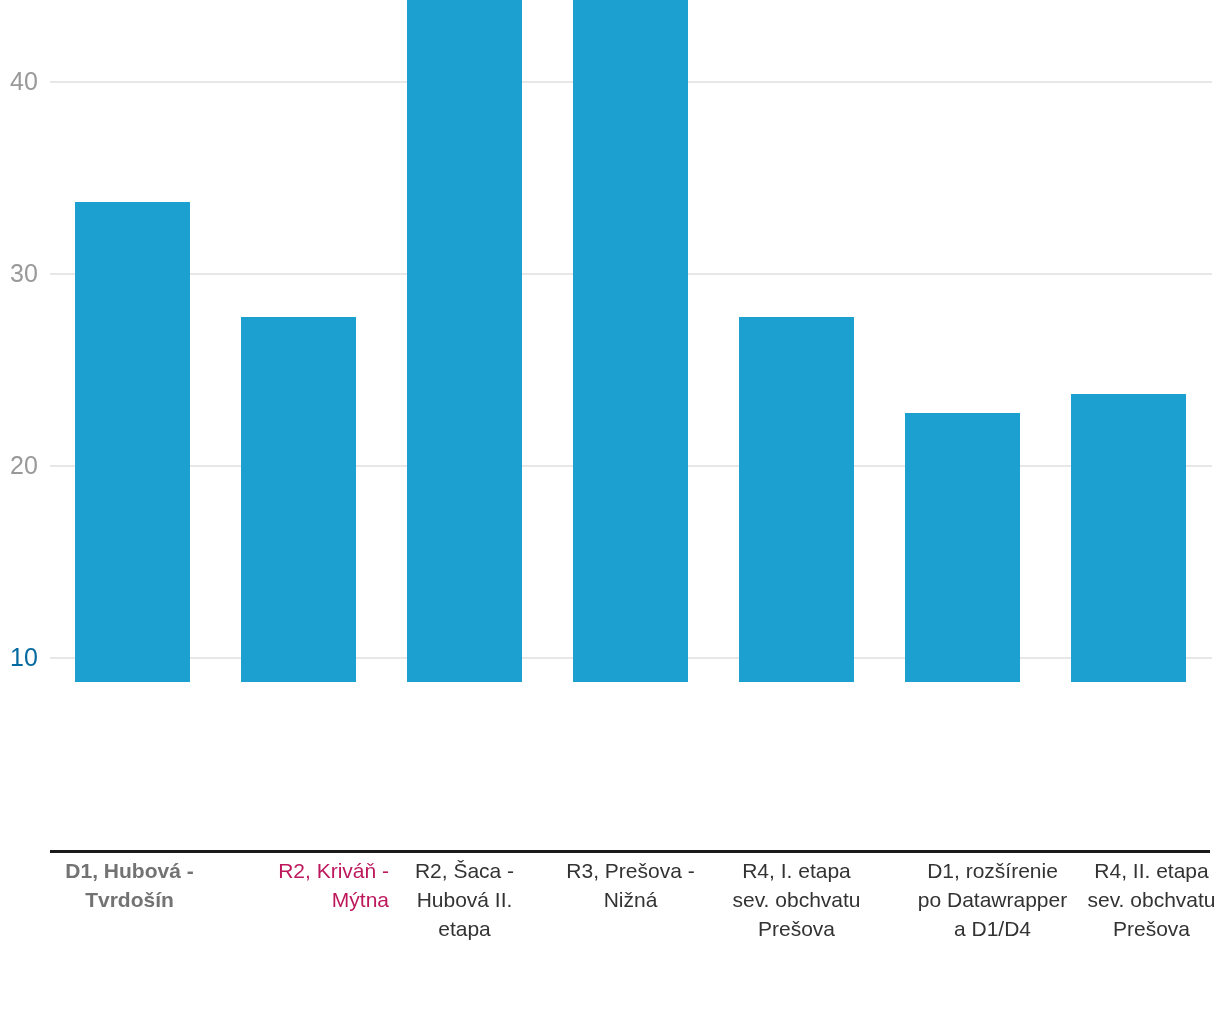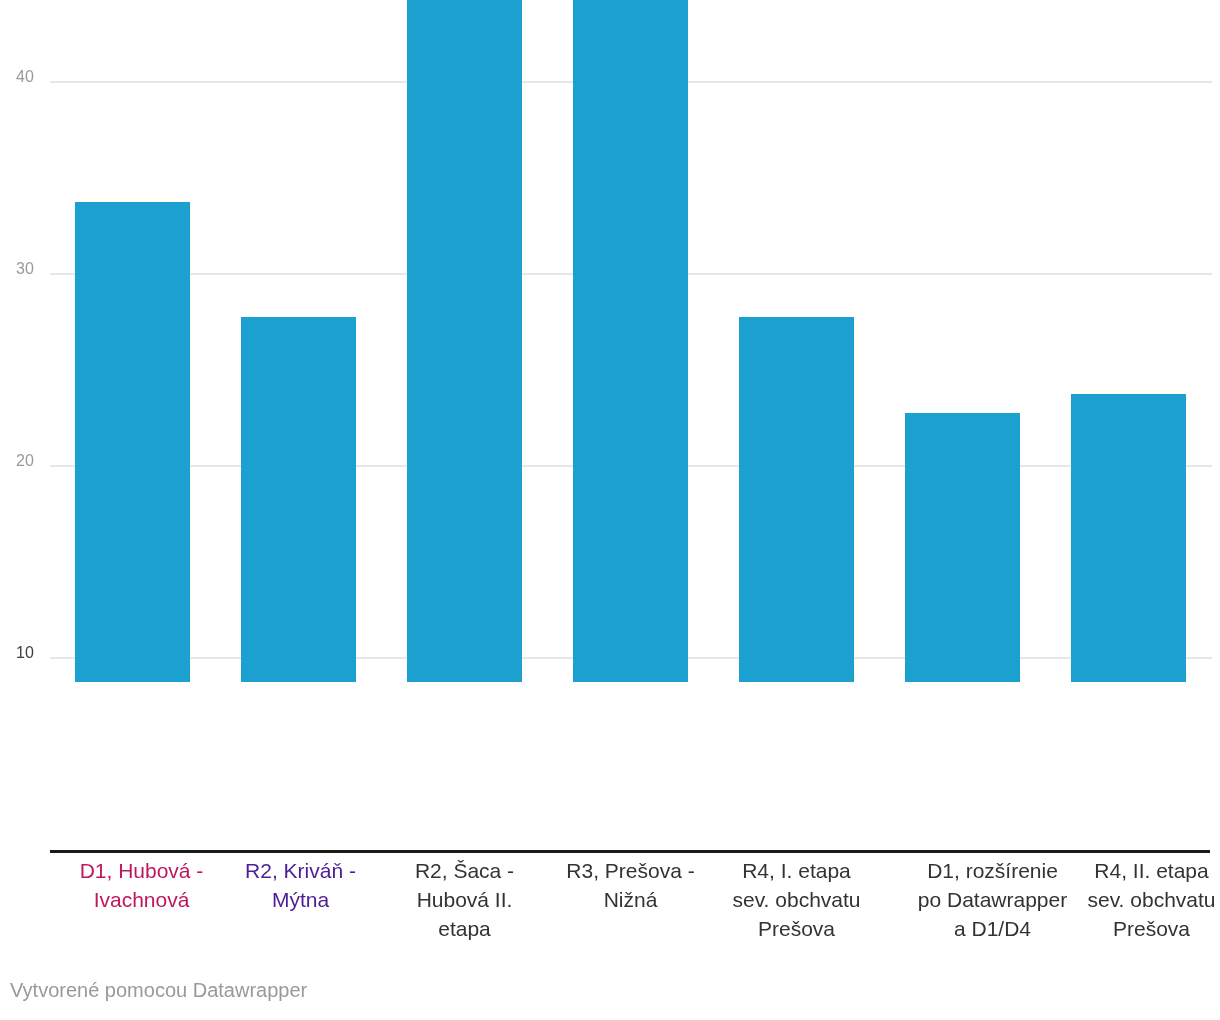--- a/index.html
+++ b/index.html
@@ -35,25 +35,25 @@
   .gridline {
     position: absolute;
     left: 50px;
     width: 1162px;
     height: 2px;
     background: #e7e7e7;
   }
 
   .ytick-label {
     position: absolute;
-    left: 16px;
+    left: 4px;
     width: 40px;
-    text-align: left;
+    text-align: center;
     color: #999999;
-    font-size: 16px;
+    font-size: 25px;
     font-family: "Liberation Sans", sans-serif;
     line-height: 1;
   }
 
   .baseline {
     position: absolute;
     left: 50px;
     top: 850px;
     width: 1160px;
     height: 3px;
@@ -102,45 +102,45 @@
 
   <div class="plot-area">
 
     <div id="gridlines">
         <div class="gridline" style="top: 657px; background: rgb(231, 231, 231);"></div>
         <div class="gridline" style="top: 465px; background: rgb(231, 231, 231);"></div>
         <div class="gridline" style="top: 273px; background: rgb(231, 231, 231);"></div>
         <div class="gridline" style="top: 81px; background: rgb(231, 231, 231);"></div>
       </div>
     <div id="yticks">
-        <div class="ytick-label" style="top: 645px; color: #404040;">10</div>
+        <div class="ytick-label" style="top: 645px; color: #0369a1;">10</div>
         <div class="ytick-label" style="top: 453px; color: rgb(153, 153, 153);">20</div>
         <div class="ytick-label" style="top: 261px; color: rgb(153, 153, 153);">30</div>
         <div class="ytick-label" style="top: 69px; color: rgb(153, 153, 153);">40</div>
       </div>
 
     <div id="bars">
         <div class="bar" title="D1, Hubová - Ivachnová: 25" style="left: 75px; width: 115px; height: 480px; background: rgb(28, 160, 207);"></div>
         <div class="bar" title="R2, Kriváň - Mýtna: 19" style="left: 241px; width: 115px; height: 364.8px; background: rgb(28, 160, 207);"></div>
         <div class="bar" title="R2, Šaca - Oľšany II. etapa: 39" style="left: 407px; width: 115px; height: 748.8px; background: rgb(28, 160, 207);"></div>
         <div class="bar" title="R3, Tvrdošín - Nižná: 42" style="left: 573px; width: 115px; height: 806.4px; background: rgb(28, 160, 207);"></div>
         <div class="bar" title="R4, I. etapa sev. obchvatu Prešova: 19" style="left: 739px; width: 115px; height: 364.8px; background: rgb(28, 160, 207);"></div>
         <div class="bar" title="D1, rozšírenie po Triblavinu a D1/D4: 14" style="left: 905px; width: 115px; height: 268.8px; background: rgb(28, 160, 207);"></div>
         <div class="bar" title="R4, II. etapa sev. obchvatu Prešova: 15" style="left: 1071px; width: 115px; height: 288px; background: rgb(28, 160, 207);"></div>
       </div>
   </div>
 
   <div class="baseline"></div>
 
   <div class="xlabels" id="xlabels">
-      <div class="xlabel" style="left: 64px; width: 155px; color: #be185d;">
+      <div class="xlabel" style="left: 52px; width: 155px; color: #737373; font-weight: bold;">
         <div>D1, Hubová -</div>
-        <div>Ivachnová</div>
+        <div>Tvrdošín</div>
       </div>
-      <div class="xlabel" style="left: 223px; width: 155px; color: #4c1d95;">
+      <div class="xlabel" style="left: 234px; width: 155px; color: #be185d; text-align: right;">
         <div>R2, Kriváň -</div>
         <div>Mýtna</div>
       </div>
       <div class="xlabel" style="left: 387px; width: 155px; color: rgb(51, 51, 51);">
         <div>R2, Šaca -</div>
         <div>Hubová II.</div>
         <div>etapa</div>
       </div>
       <div class="xlabel" style="left: 553px; width: 155px; color: rgb(51, 51, 51);">
         <div>R3, Prešova -</div>
@@ -156,15 +156,14 @@
         <div>po Datawrapper</div>
         <div>a D1/D4</div>
       </div>
       <div class="xlabel" style="left: 1074px; width: 155px; color: rgb(51, 51, 51);">
         <div>R4, II. etapa</div>
         <div>sev. obchvatu</div>
         <div>Prešova</div>
       </div>
     </div>
 
-  <div class="footer">Vytvorené pomocou Datawrapper</div>
 
 </div>
 
 </body></html>

